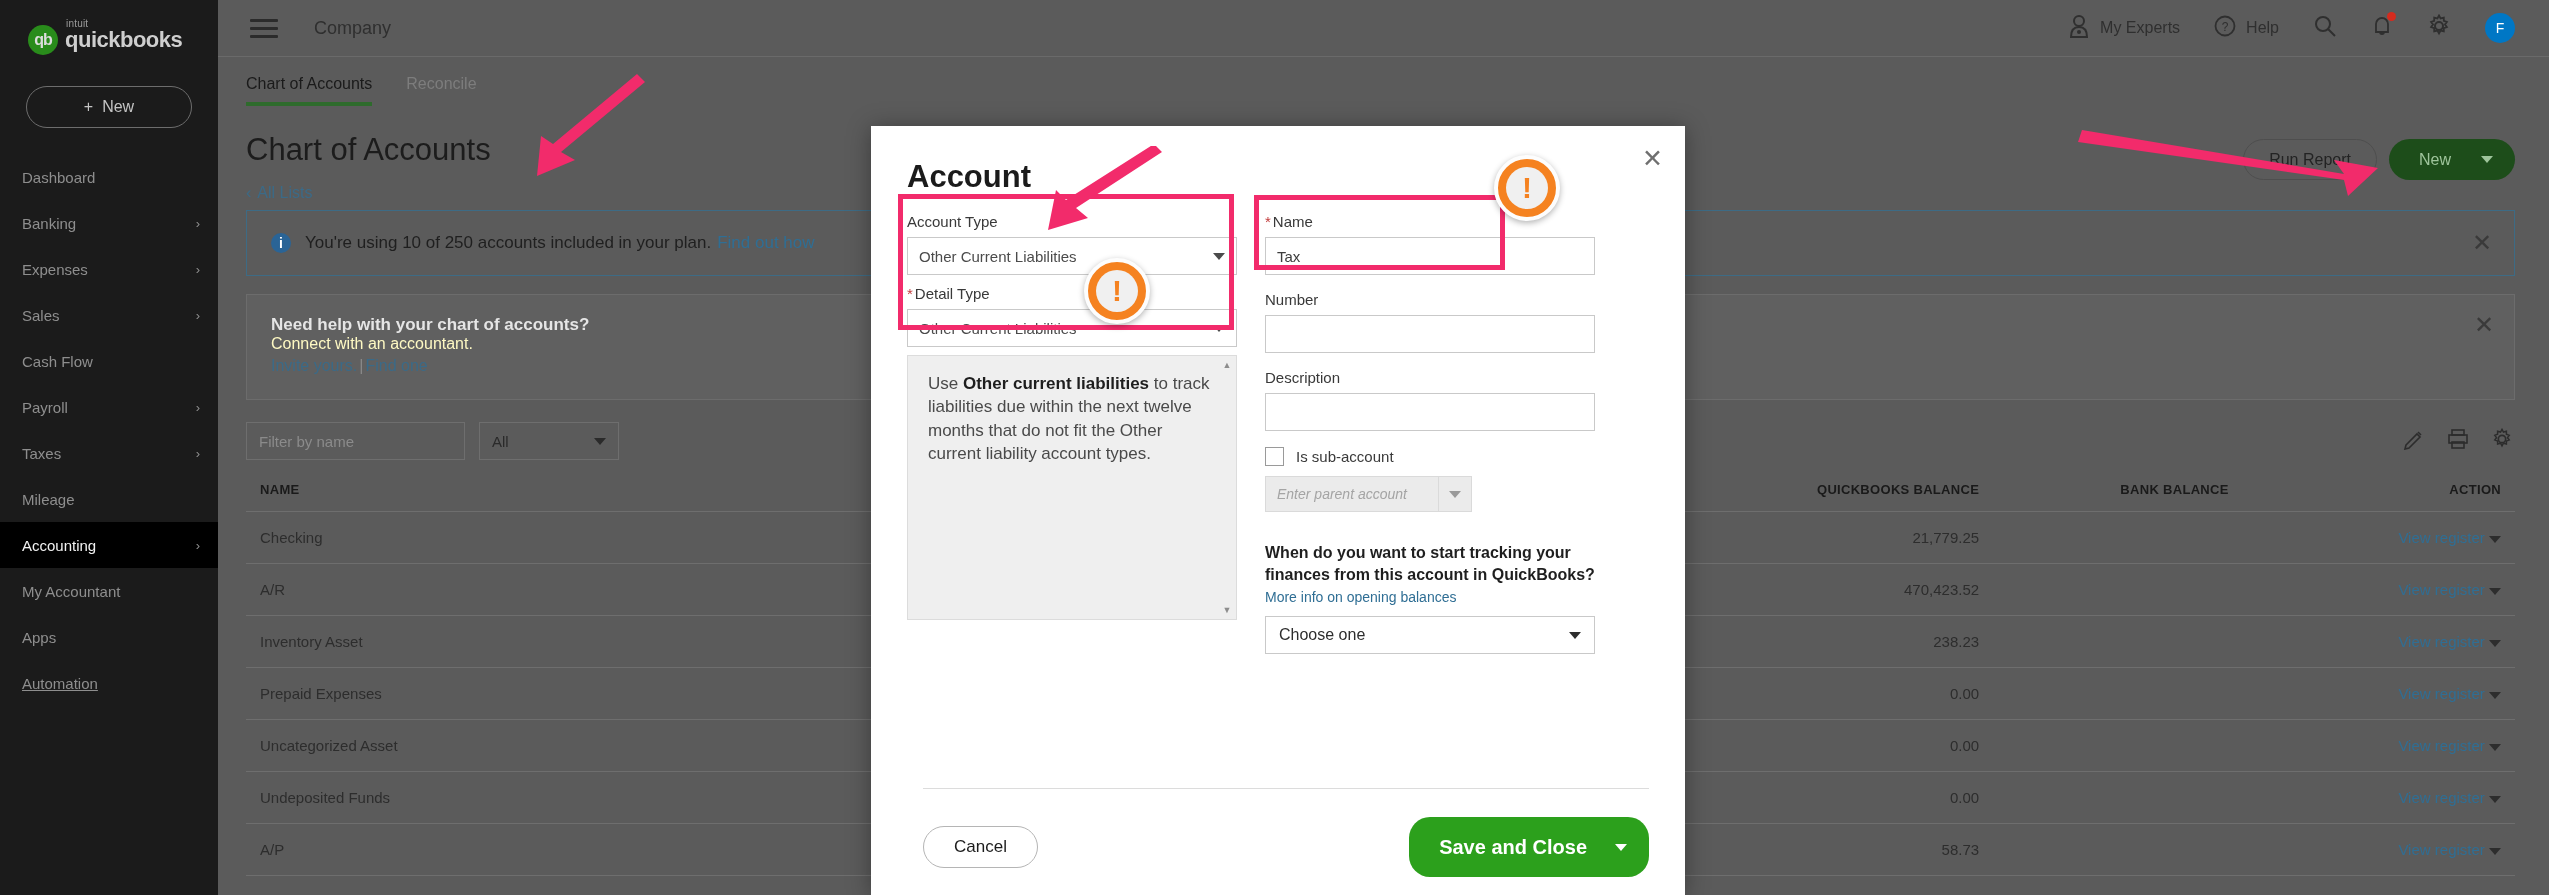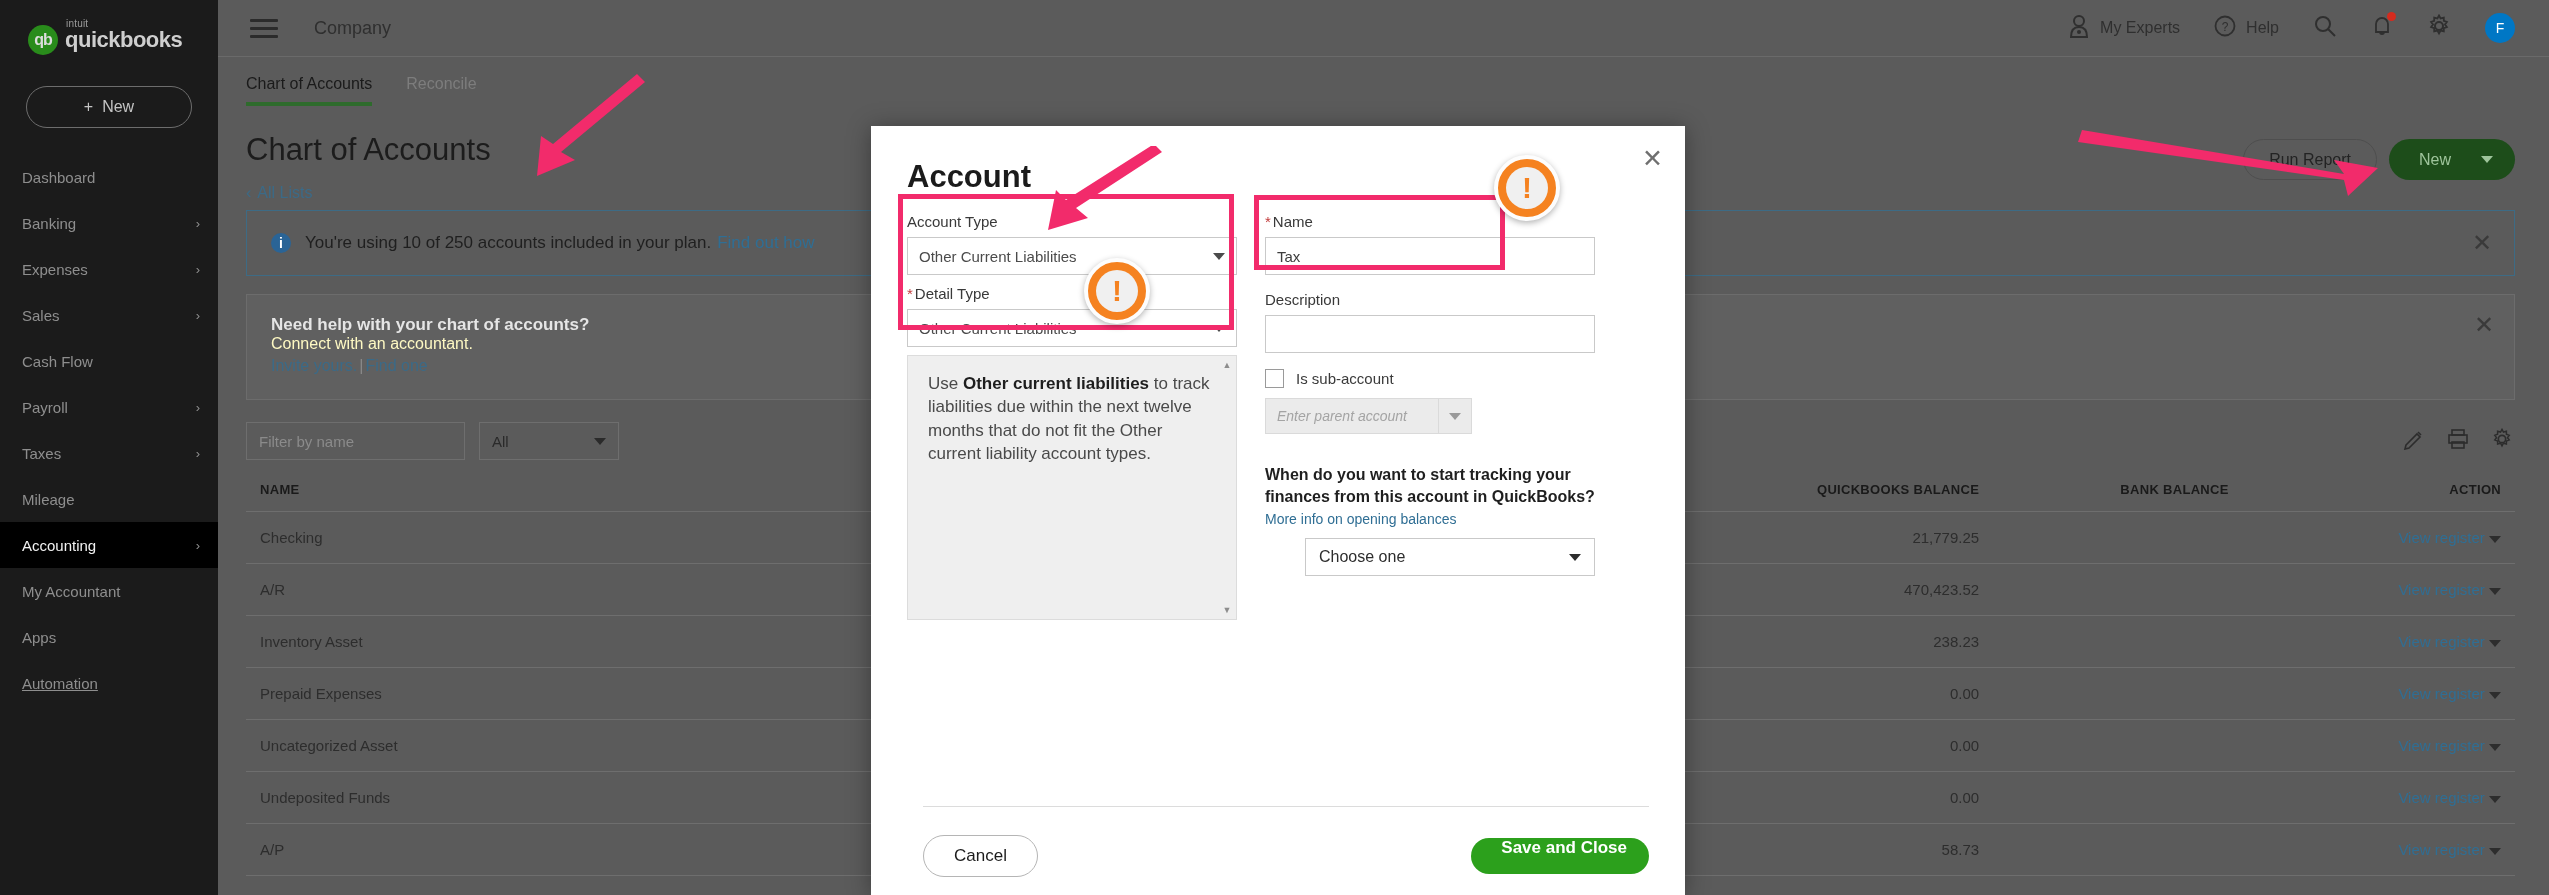--- a/index.html
+++ b/index.html
@@ -186,36 +186,36 @@
   .parent-caret {
     width: 34px; height: 36px; background: #ebebeb; border: 1px solid #dadada;
     display: flex; align-items: center; justify-content: center; color: #9a9a9a;
   }
   .q-block { margin-top: 30px; }
   .q-text { font-size: 16px; color: #1f1f1f; font-weight: bold; line-height: 1.35; }
   .q-link { font-size: 14px; color: #2f6e94; margin-top: 4px; display: inline-block; cursor: pointer; }
   .choose-box {
     margin-top: 10px; height: 38px; border: 1px solid #c9c9c9; display: flex;
     align-items: center; justify-content: space-between; padding: 0 13px;
-    font-size: 16px; color: #2d2d2d; cursor: pointer; margin-left: 40px;
+    font-size: 16px; color: #2d2d2d; cursor: pointer;
   }
 
   .modal-footer {
     position: absolute; left: 52px; right: 36px; bottom: 18px; text-align: center;
   }
   .modal-footer .divider { border-top: 1px solid #dcdcdc; margin-bottom: 28px; }
   .footer-row { display: flex; align-items: center; }
   .btn-cancel {
     height: 42px; padding: 0 30px; border: 1px solid #b5b5b5; border-radius: 21px;
     font-size: 17px; color: #1c1c1c; display: flex; align-items: center; cursor: pointer; background: #fff;
   }
   .btn-save {
-    margin-left: auto; height: 36px; padding: 0 22px 0 30px; border-radius: 21px;
-    background: #2ca01c; color: #fff; font-size: 17px; font-weight: bold;
-    display: flex; align-items: center; gap: 28px; cursor: pointer; flex-direction: column;
+    margin-left: auto; height: 60px; padding: 0 22px 0 30px; border-radius: 21px;
+    background: #2ca01c; color: #fff; font-size: 20px; font-weight: bold;
+    display: flex; align-items: center; gap: 28px; cursor: pointer;
   }
 
   
   .hl-box { position: absolute; border: 5px solid #f22b6b; z-index: 40; pointer-events: none; }
   .hl-acct { left: 898px; top: 194px; width: 336px; height: 136px; }
   .hl-name { left: 1254px; top: 195px; width: 251px; height: 75px; }
   .arrow { position: absolute; z-index: 45; pointer-events: none; }
   .bubble {
     position: absolute; z-index: 46; width: 66px; height: 66px; border-radius: 50%;
     background: #f58220; border: 4px solid #fdfdfd;
@@ -507,20 +507,24 @@
           <span class="scrollbar-dn">▼</span>
         </div>
       </div>
 
       <div class="col-right">
         <div class="fld">
           <div class="fld-label"><span class="req">*</span><span>Name</span></div>
           <div class="text-box">Tax</div>
         </div>
         <div class="fld">
+          <div class="fld-label">Number</div>
+          <div class="text-box"></div>
+        </div>
+        <div class="fld">
           <div class="fld-label">Description</div>
           <div class="text-box"></div>
         </div>
 
         <div class="chk-row">
           <span class="chk"></span>
           <span class="chk-lbl">Is sub-account</span>
         </div>
         <div class="parent-row">
           <div class="parent-inp">Enter parent account</div>

